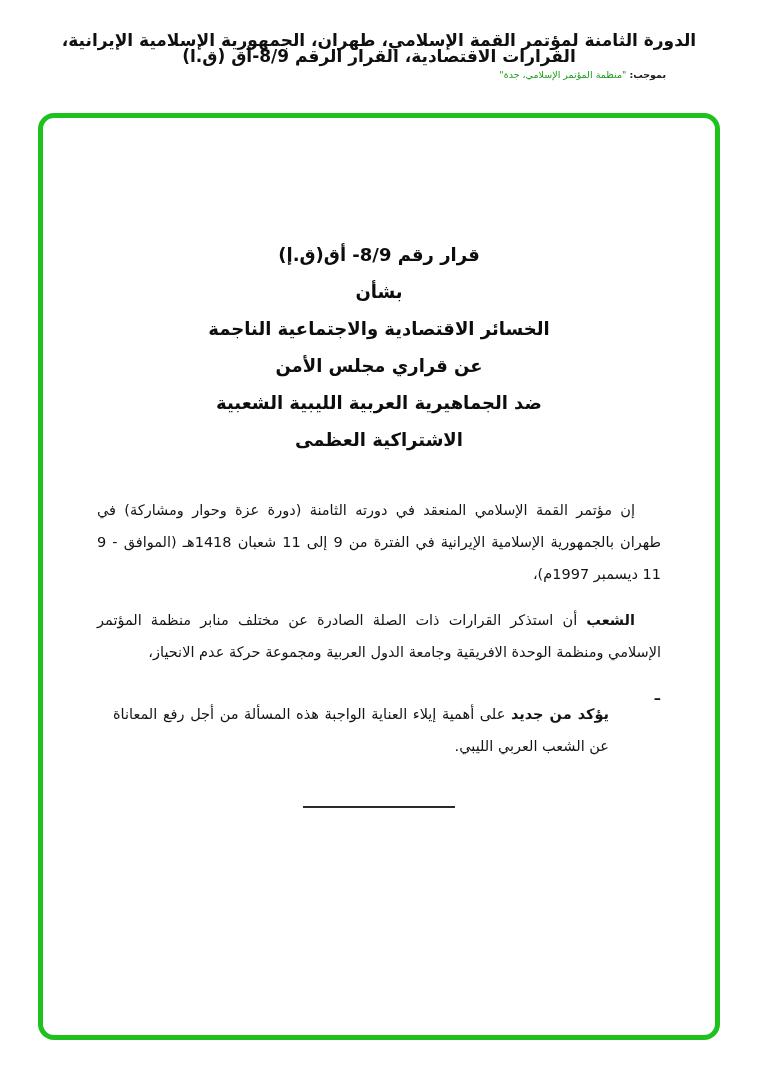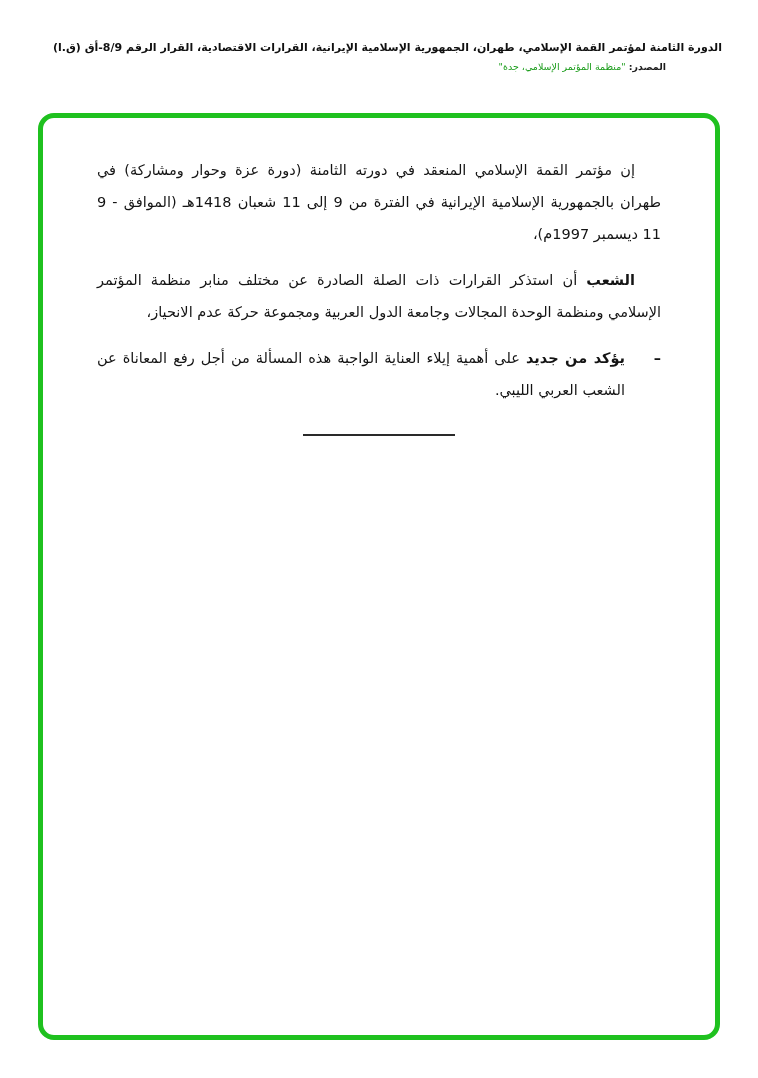--- a/index.html
+++ b/index.html
@@ -13,27 +13,26 @@
     overflow: hidden;
   }
   .page {
     position: relative;
     width: 758px;
     height: 1078px;
     direction: rtl;
   }
   .doc-header { padding-top: 32px; }
   .citation {
-    font-size: 11px;
+    font-size: 17px;
     font-weight: 700;
-    text-align: right;
+    text-align: center;
     padding: 0 36px;
     line-height: 16px;
     color: #101010;
-    margin-top: 8px;
   }
   .source-line {
     margin-top: 5px;
     font-size: 9.5px;
     text-align: right;
     padding-left: 92px;
     direction: rtl;
     color: #222;
   }
   .source-line { padding-right: 92px; padding-left: 0; }
@@ -74,55 +73,63 @@
     display: flex;
     margin-top: 6px;
   }
   .op-dash {
     flex: 0 0 36px;
     width: 36px;
     font-weight: 700;
   }
   .op-text {
     flex: 1;
-    margin: 0;
+    margin: 16px;
     text-indent: 0;
     text-align: justify;
   }
   .end-rule {
     width: 152px;
     border-top: 2px solid #2a2a2a;
     margin: 28px auto 0 auto;
     height: 0;
   }
 </style>
 </head>
 <body>
 
 <div class="page">
 
   <header class="doc-header">
     <div class="citation">الدورة الثامنة لمؤتمر القمة الإسلامي، طهران، الجمهورية الإسلامية الإيرانية، القرارات الاقتصادية، القرار الرقم 8/9-أق (ق.ا)</div>
     <div class="source-line">
-      <span class="source-label">المصدر:</span>
+      <span class="source-label">بموجب:</span>
       <span> </span>
       <span class="source-value">"منظمة المؤتمر الإسلامي، جدة"</span>
     </div>
   </header>
 
   <div class="frame">
 
+    <div class="title-block">
+      <div>قرار رقم 8/9- أق(ق.إ)</div>
+      <div>بشأن</div>
+      <div>الخسائر الاقتصادية والاجتماعية الناجمة</div>
+      <div>عن قراري مجلس الأمن</div>
+      <div>ضد الجماهيرية العربية الليبية الشعبية</div>
+      <div>الاشتراكية العظمى</div>
+    </div>
 
     <div class="body-block">
 
       <p class="para">إن مؤتمر القمة الإسلامي المنعقد في دورته الثامنة (دورة عزة وحوار ومشاركة) في طهران بالجمهورية الإسلامية الإيرانية في الفترة من 9 إلى 11 شعبان 1418هـ (الموافق ‪9 - 11‬ ديسمبر 1997م)،</p>
 
 
       <p class="para">
-        <span class="lead">الشعب</span><span> أن استذكر القرارات ذات الصلة الصادرة عن مختلف منابر منظمة المؤتمر الإسلامي ومنظمة الوحدة المجالات وجامعة الدول العربية ومجموعة حركة عدم الانحياز،</span>
+        <span class="lead">الشعب</span><span> أن استذكر القرارات ذات الصلة الصادرة عن مختلف منابر منظمة المؤتمر الإسلامي ومنظمة الوحدة الافريقية وجامعة الدول العربية ومجموعة حركة عدم الانحياز،</span>
       </p>
 
       <div class="op-item">
         <span class="op-dash">–</span>
         <p class="op-text">
           <span class="lead">يؤكد من جديد</span><span> على أهمية إيلاء العناية الواجبة هذه المسألة من أجل رفع المعاناة عن الشعب العربي الليبي.</span>
         </p>
       </div>
 
       <div class="end-rule"></div>

